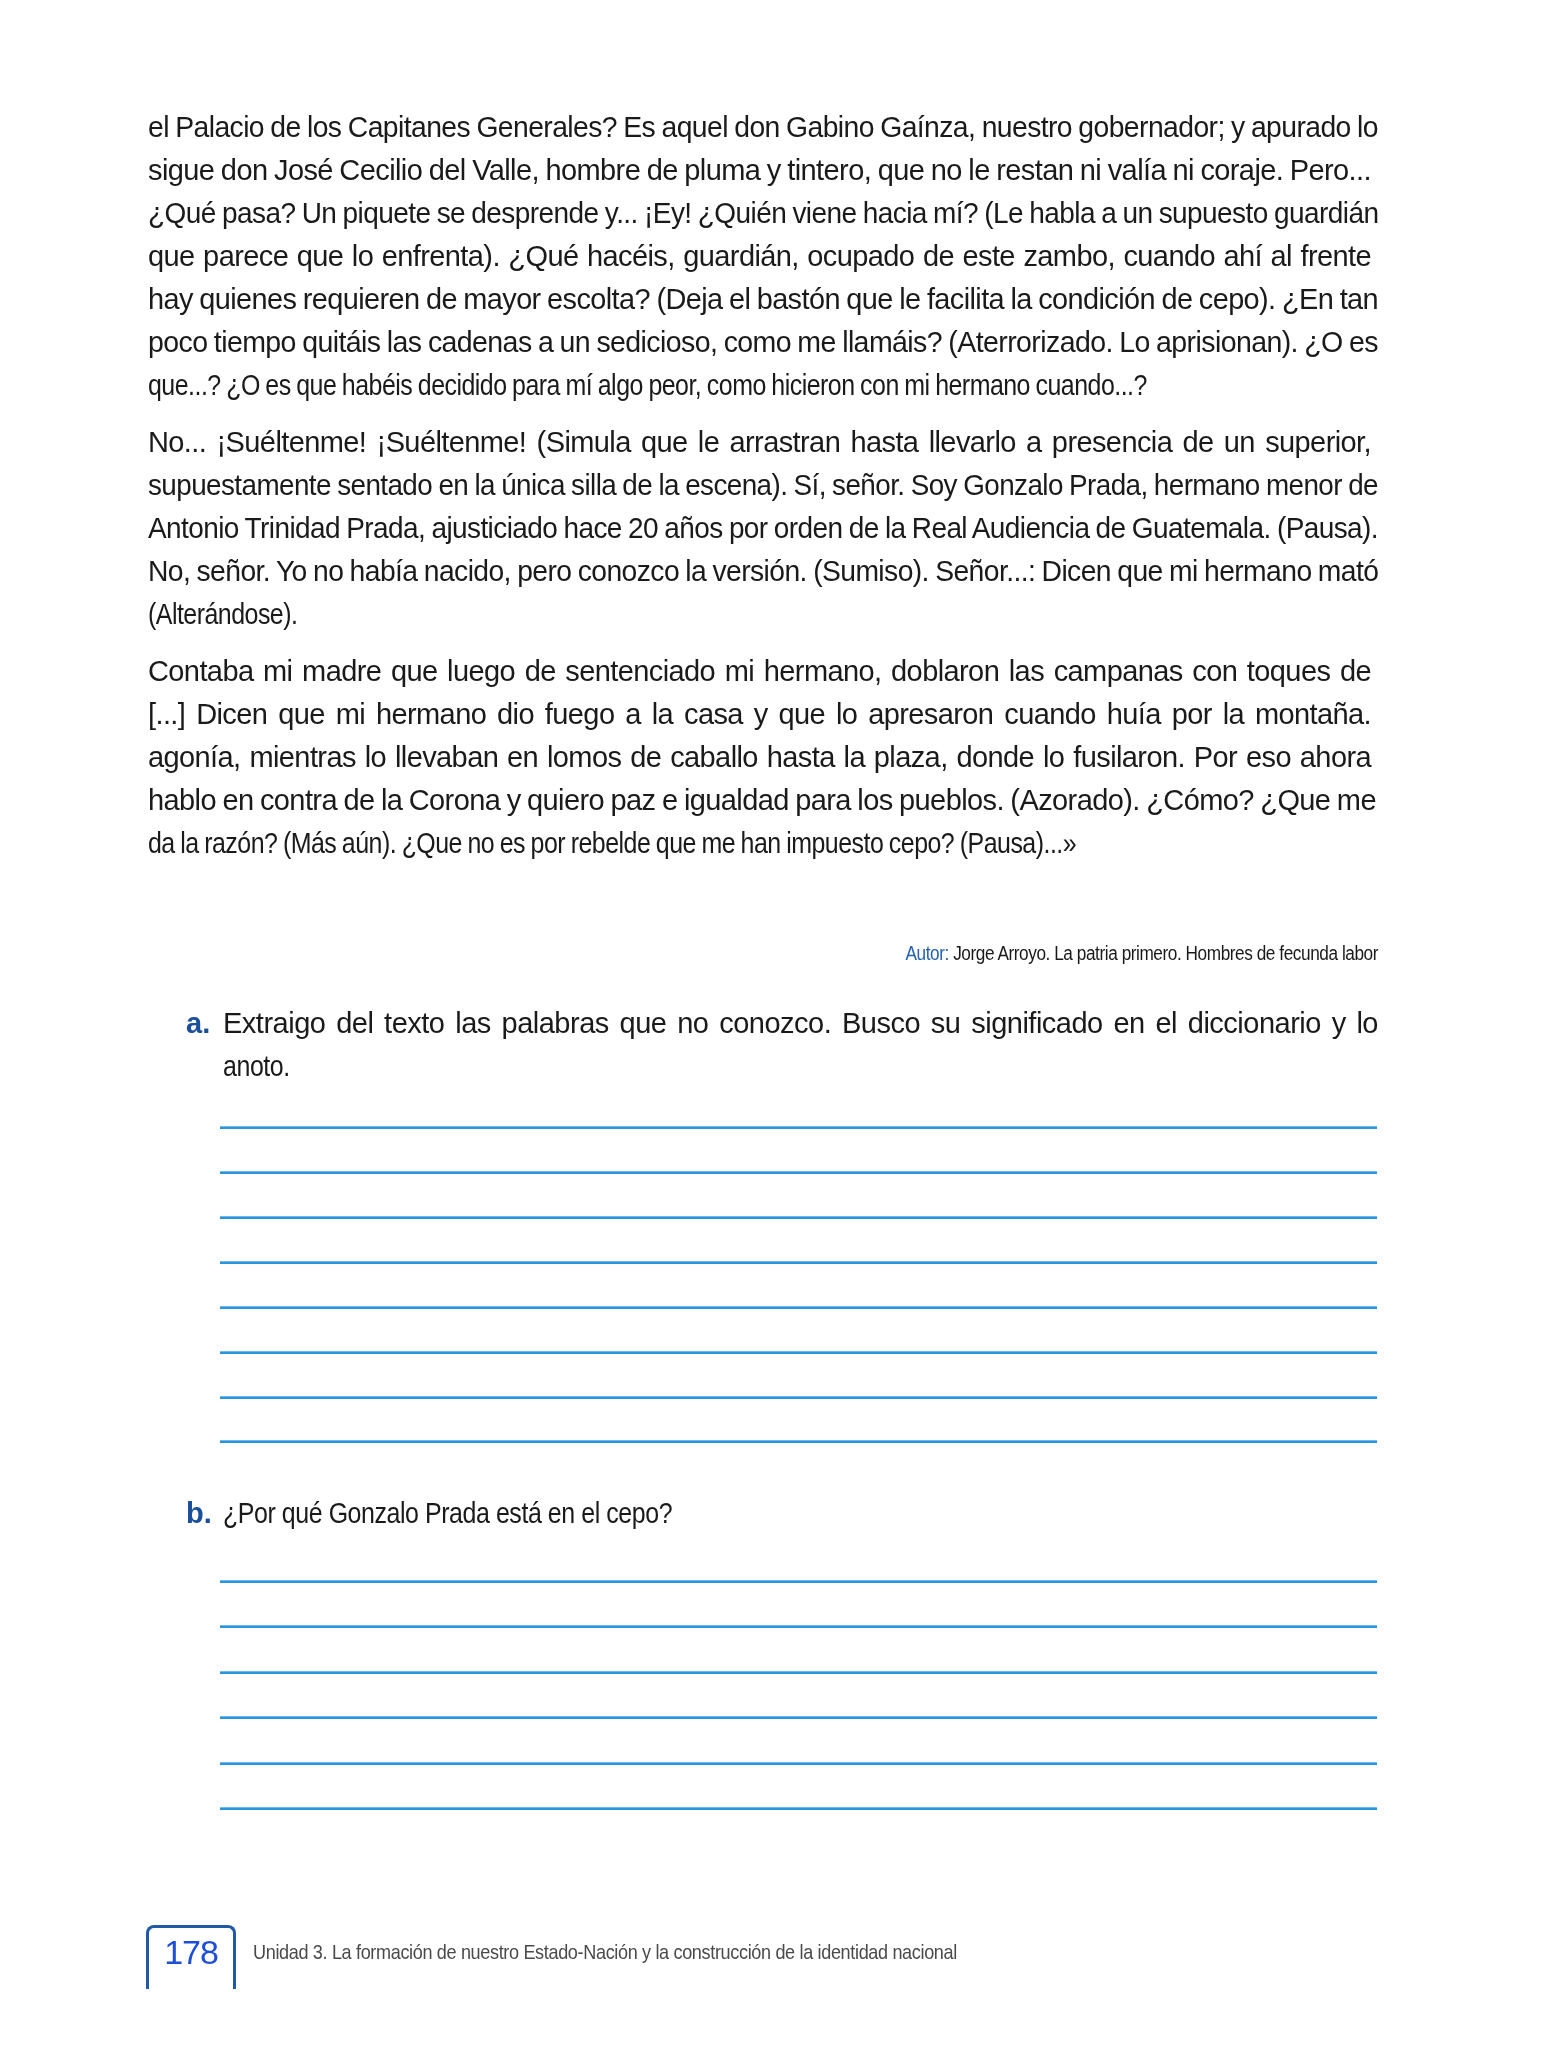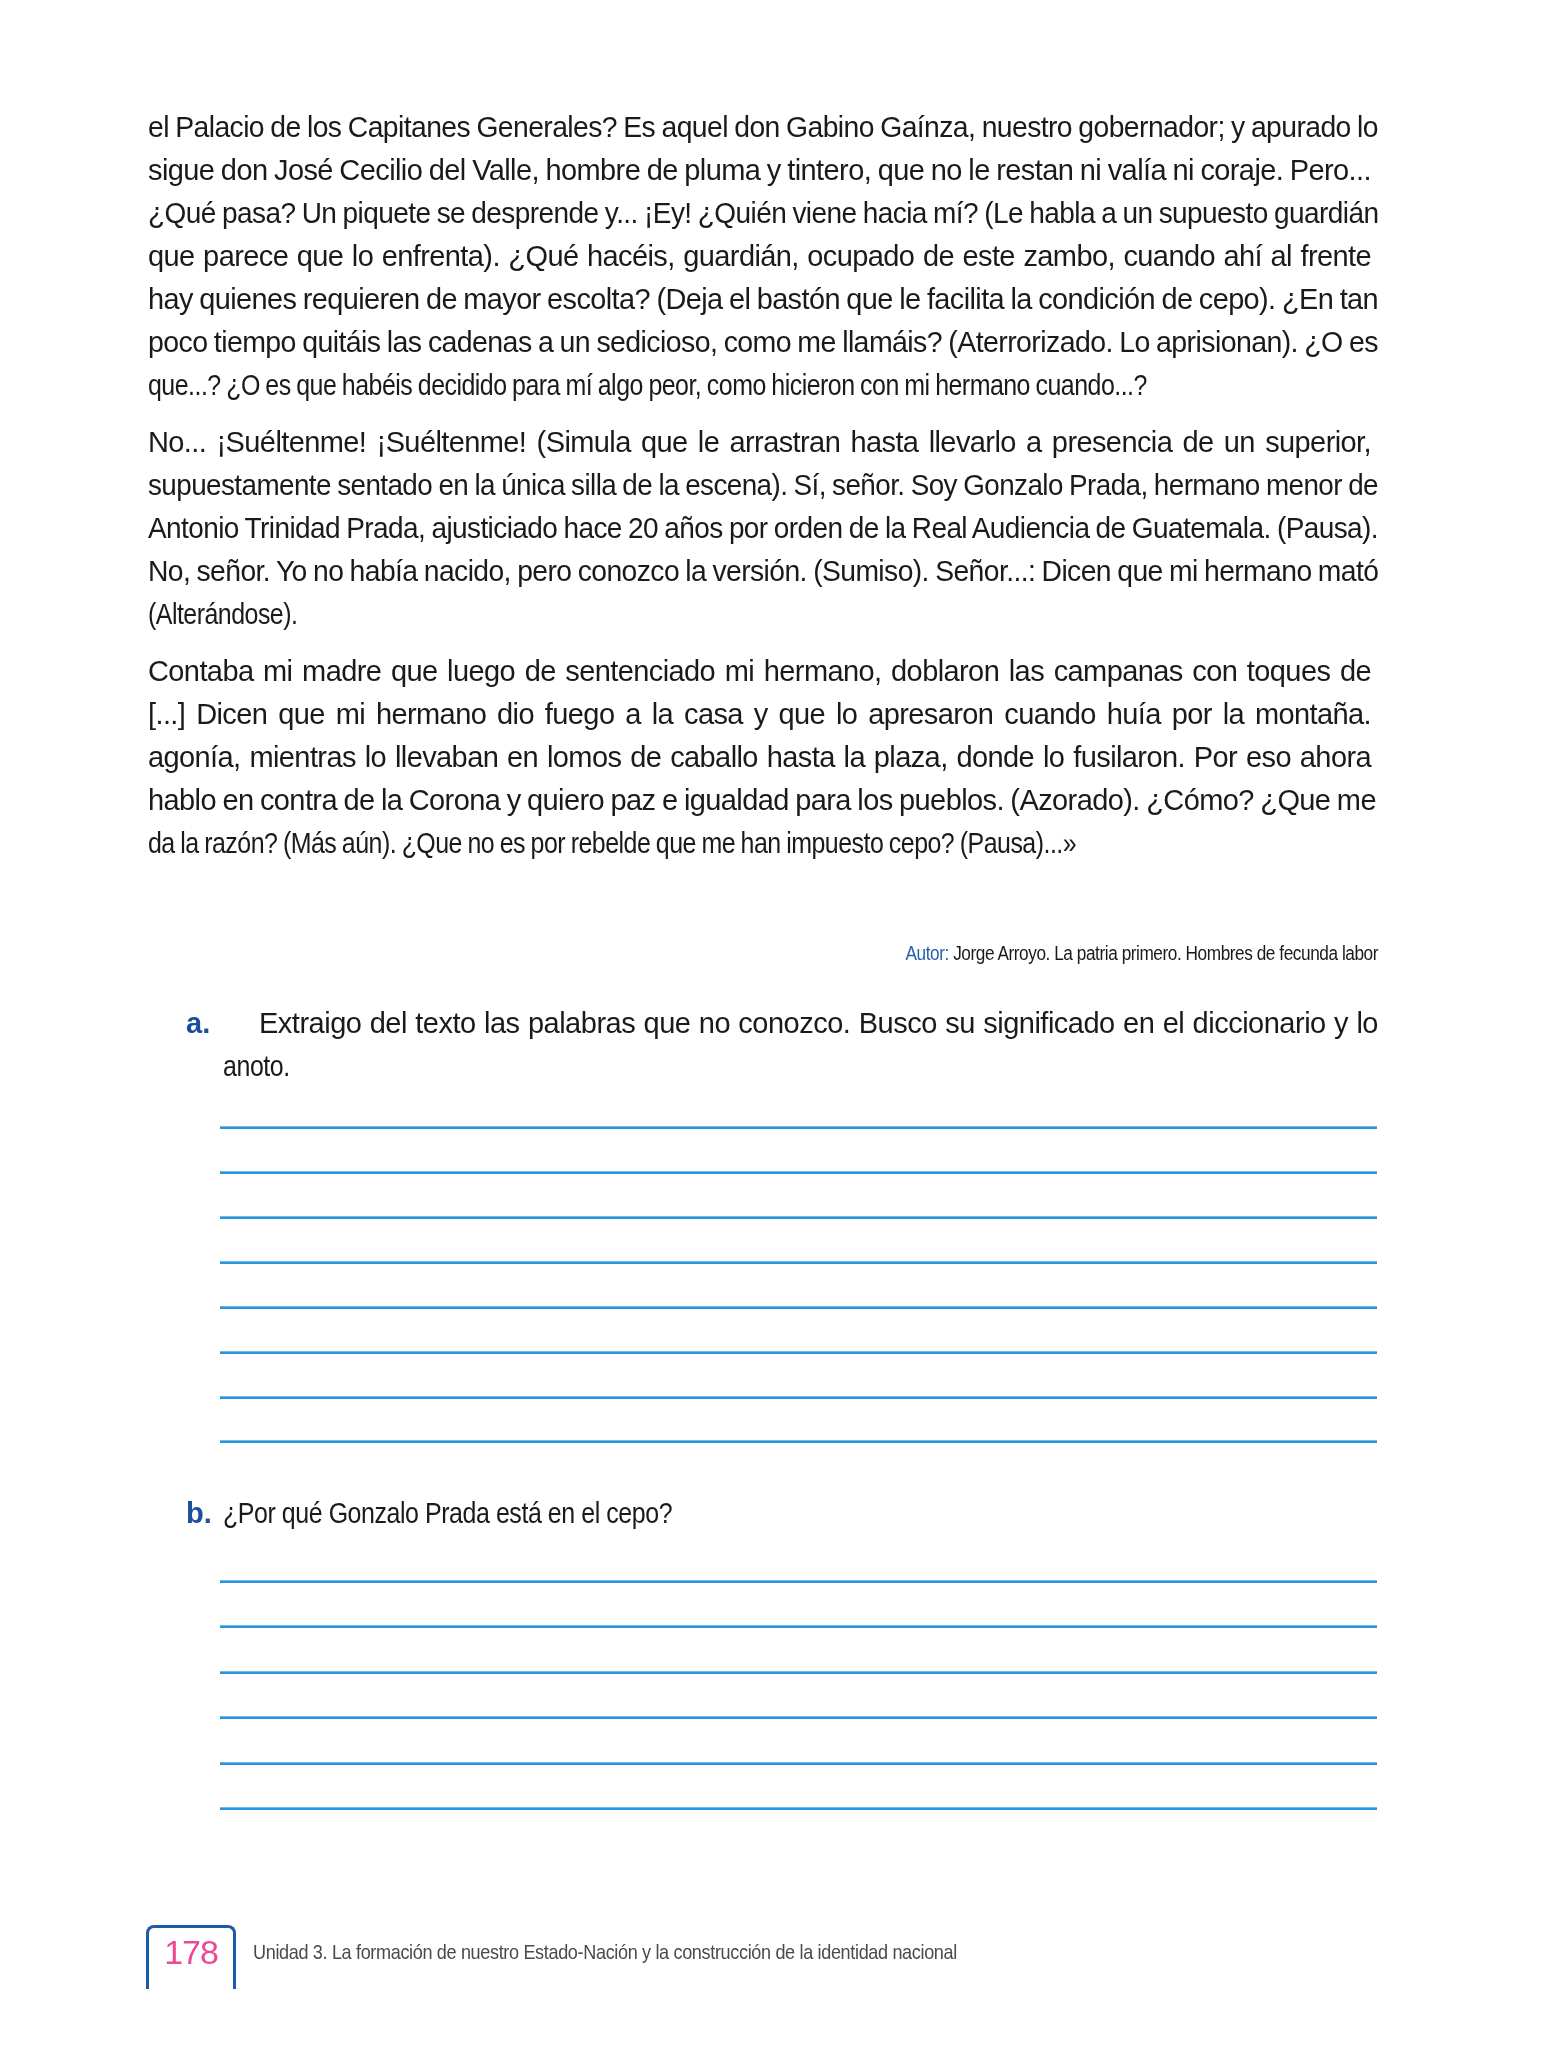--- a/index.html
+++ b/index.html
@@ -107,21 +107,21 @@
       box-sizing: border-box;
     }
     .page-number {
       position: absolute;
       left: 146px;
       top: 1930px;
       width: 90px;
       text-align: center;
       font-size: 34px;
       line-height: 44px;
-      color: #ec4899;
+      color: #1d4ed8;
       letter-spacing: -1px;
     }
     .footer-text {
       position: absolute;
       left: 253px;
       top: 1938px;
       font-size: 21px;
       line-height: 28px;
       color: #4a4a4a;
       letter-spacing: -0.4px;
@@ -157,21 +157,21 @@
   </p>
 </div>
 
 <div class="citation" style="transform: scaleX(0.86); transform-origin: right center;">
   <span class="autor-label">Autor:</span><span> Jorge Arroyo. La patria primero. Hombres de fecunda labor</span>
 </div>
 
 <div class="question" style="top: 1002px;">
   <span class="q-label">a.</span>
   <div class="q-text">
-    <span class="line" style="display: block; margin-left: 36px;">Extraigo del texto las palabras que no conozco. Busco su significado en el diccionario y lo</span>
+    <span class="line" style="display: block;">Extraigo del texto las palabras que no conozco. Busco su significado en el diccionario y lo</span>
     <span class="line last" style="display: block; transform-origin: left center; transform: scaleX(0.86); width: 78px;">anoto.</span>
   </div>
 </div>
 
 <div>
   <div class="answer-line" style="top: 1126px;"></div>
   <div class="answer-line" style="top: 1171px;"></div>
   <div class="answer-line" style="top: 1216px;"></div>
   <div class="answer-line" style="top: 1261px;"></div>
   <div class="answer-line" style="top: 1306px;"></div>

